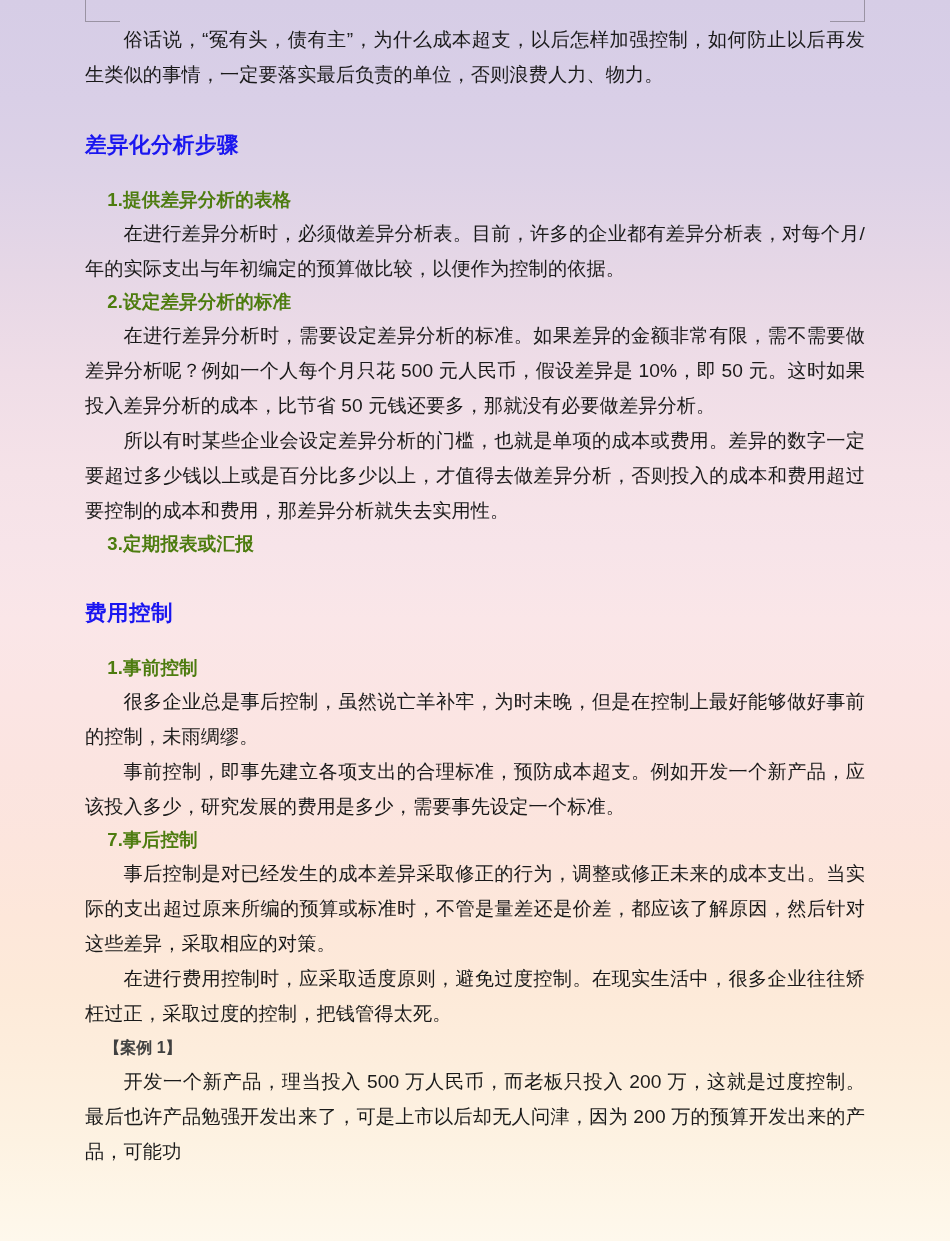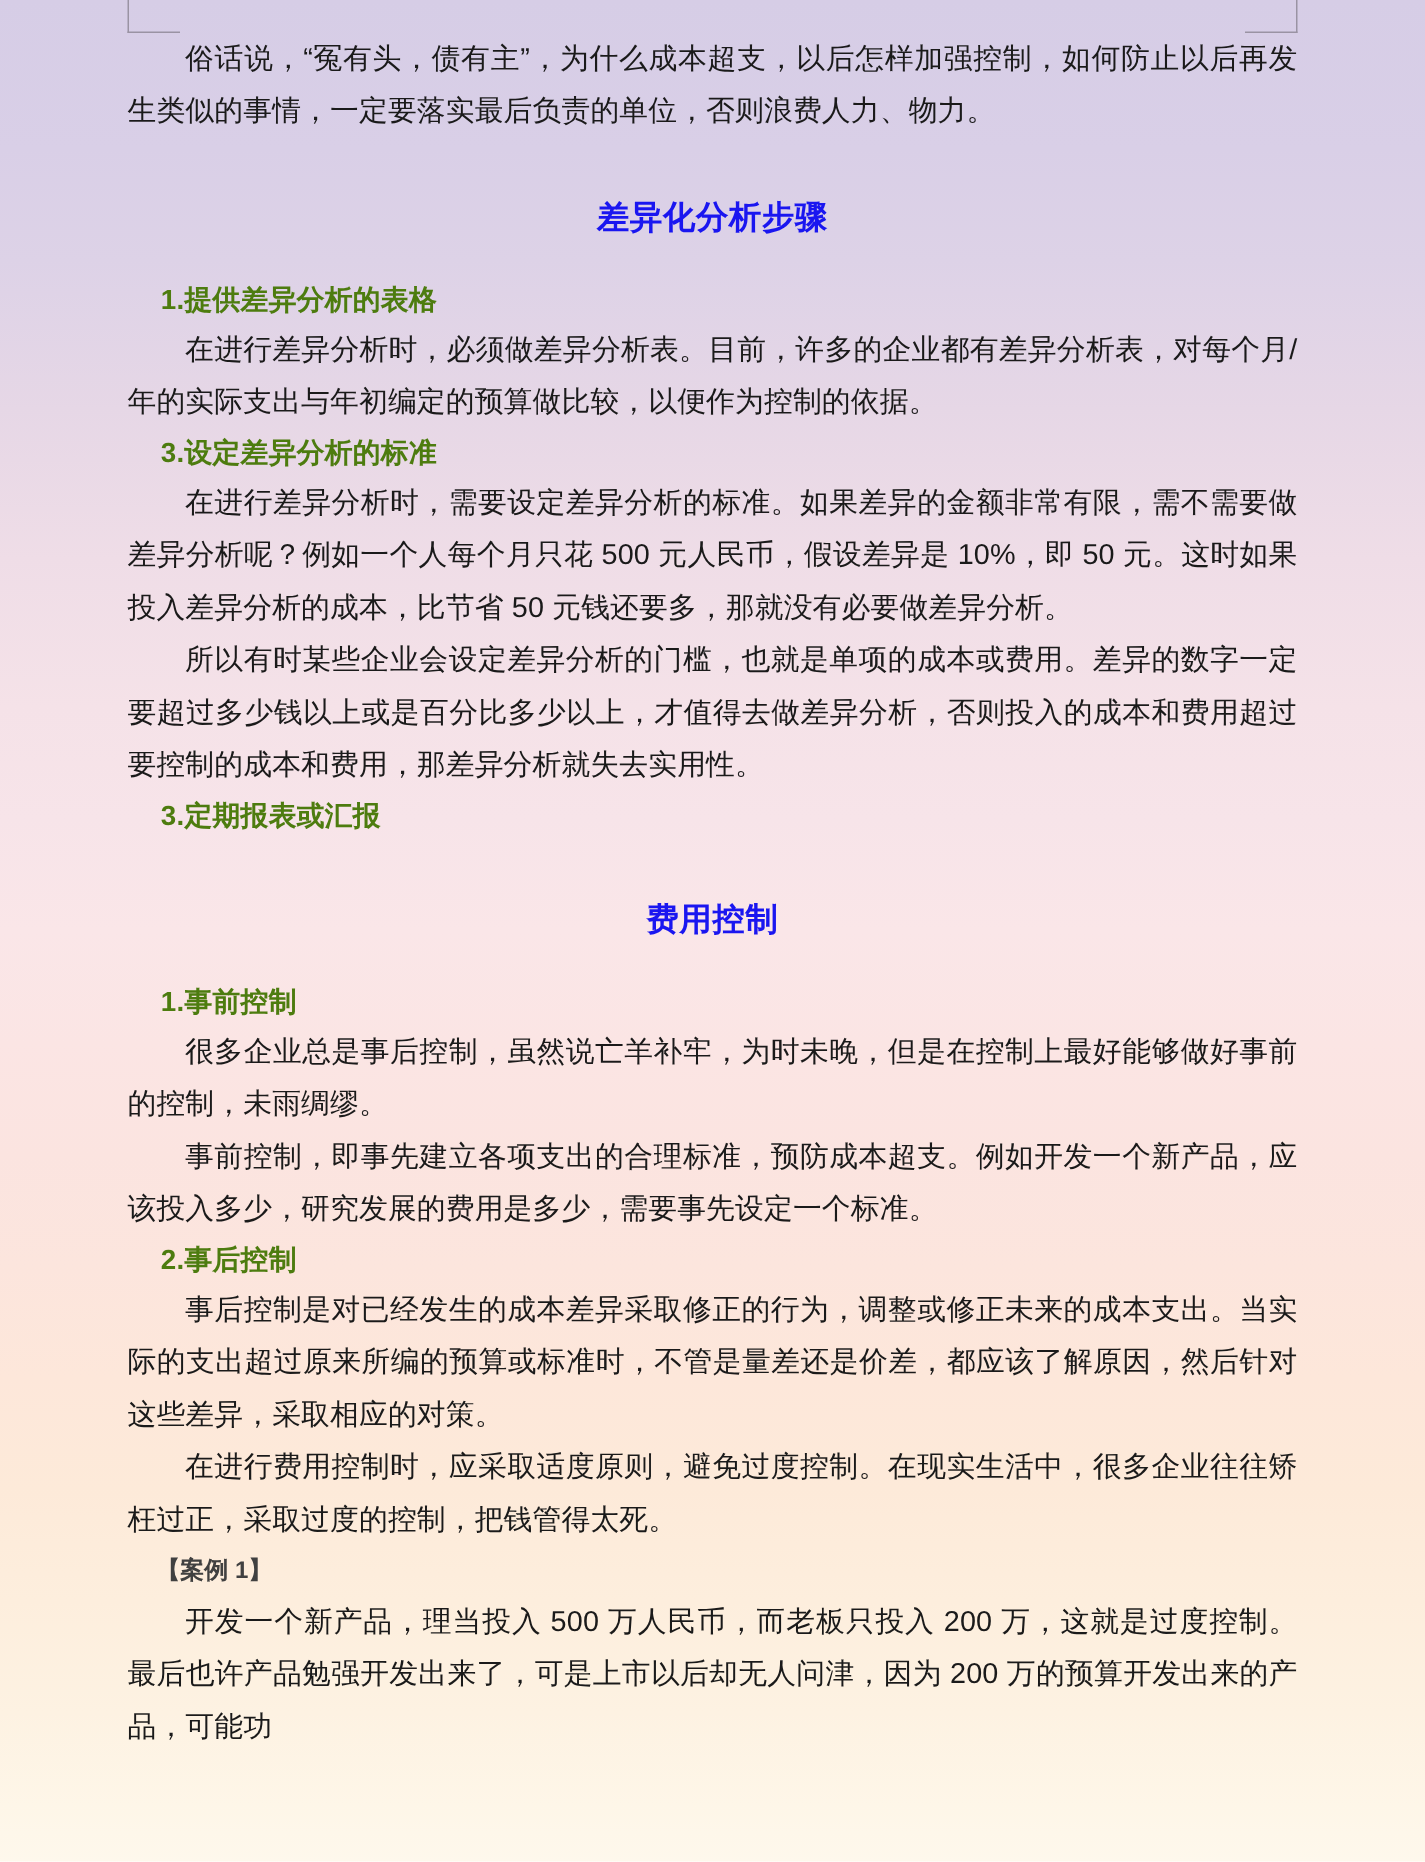--- a/index.html
+++ b/index.html
@@ -75,21 +75,20 @@
     text-align: justify;
     text-justify: inter-ideograph;
     letter-spacing: 0.1px;
   }
 
   h2.section-heading {
     margin: 0;
     font-size: 21.5px;
     font-weight: bold;
     color: #1a16f0;
-    text-align: center;
     line-height: 34px;
     letter-spacing: 0.5px;
   }
 
   h3.sub-heading {
     margin: 0;
     font-size: 18.5px;
     font-weight: bold;
     color: #4d7c0f;
     line-height: 32px;
@@ -122,35 +121,35 @@
 
     <p class="para">俗话说，“冤有头，债有主”，为什么成本超支，以后怎样加强控制，如何防止以后再发生类似的事情，一定要落实最后负责的单位，否则浪费人力、物力。</p>
 
     <div class="sp-heading-top"></div>
     <h2 class="section-heading">差异化分析步骤</h2>
     <div class="sp-heading-bottom"></div>
 
     <h3 class="sub-heading">1.提供差异分析的表格</h3>
     <p class="para">在进行差异分析时，必须做差异分析表。目前，许多的企业都有差异分析表，对每个月/年的实际支出与年初编定的预算做比较，以便作为控制的依据。</p>
 
-    <h3 class="sub-heading">3.设定差异分析的标准</h3>
+    <h3 class="sub-heading">2.设定差异分析的标准</h3>
     <p class="para">在进行差异分析时，需要设定差异分析的标准。如果差异的金额非常有限，需不需要做差异分析呢？例如一个人每个月只花 500 元人民币，假设差异是 10%，即 50 元。这时如果投入差异分析的成本，比节省 50 元钱还要多，那就没有必要做差异分析。</p>
     <p class="para">所以有时某些企业会设定差异分析的门槛，也就是单项的成本或费用。差异的数字一定要超过多少钱以上或是百分比多少以上，才值得去做差异分析，否则投入的成本和费用超过要控制的成本和费用，那差异分析就失去实用性。</p>
 
     <h3 class="sub-heading">3.定期报表或汇报</h3>
 
     <div class="sp-heading-top"></div>
     <h2 class="section-heading">费用控制</h2>
     <div class="sp-heading-bottom"></div>
 
     <h3 class="sub-heading">1.事前控制</h3>
     <p class="para">很多企业总是事后控制，虽然说亡羊补牢，为时未晚，但是在控制上最好能够做好事前的控制，未雨绸缪。</p>
     <p class="para">事前控制，即事先建立各项支出的合理标准，预防成本超支。例如开发一个新产品，应该投入多少，研究发展的费用是多少，需要事先设定一个标准。</p>
 
-    <h3 class="sub-heading">2.事后控制</h3>
+    <h3 class="sub-heading">7.事后控制</h3>
     <p class="para">事后控制是对已经发生的成本差异采取修正的行为，调整或修正未来的成本支出。当实际的支出超过原来所编的预算或标准时，不管是量差还是价差，都应该了解原因，然后针对这些差异，采取相应的对策。</p>
 
     <p class="para">在进行费用控制时，应采取适度原则，避免过度控制。在现实生活中，很多企业往往矫枉过正，采取过度的控制，把钱管得太死。</p>
 
     <p class="case-label">【案例 1】</p>
     <p class="para">开发一个新产品，理当投入 500 万人民币，而老板只投入 200 万，这就是过度控制。最后也许产品勉强开发出来了，可是上市以后却无人问津，因为 200 万的预算开发出来的产品，可能功</p>
 
   </div>
 </div>
 

